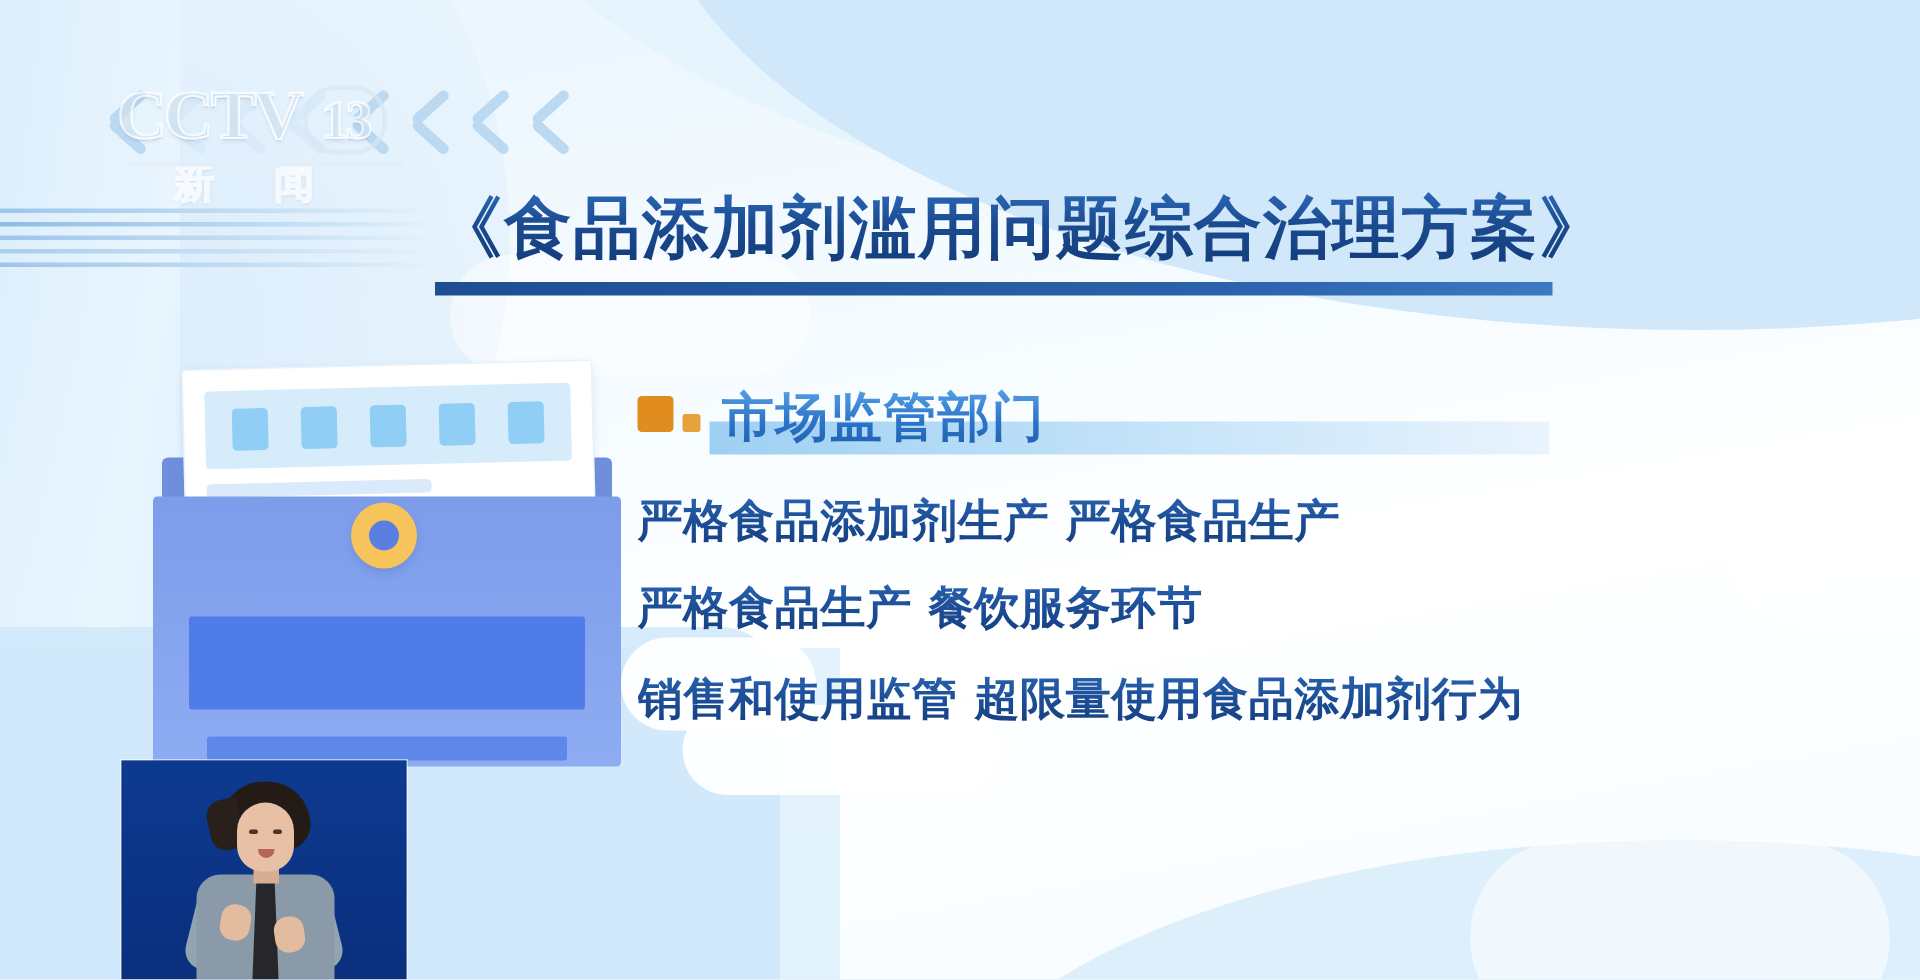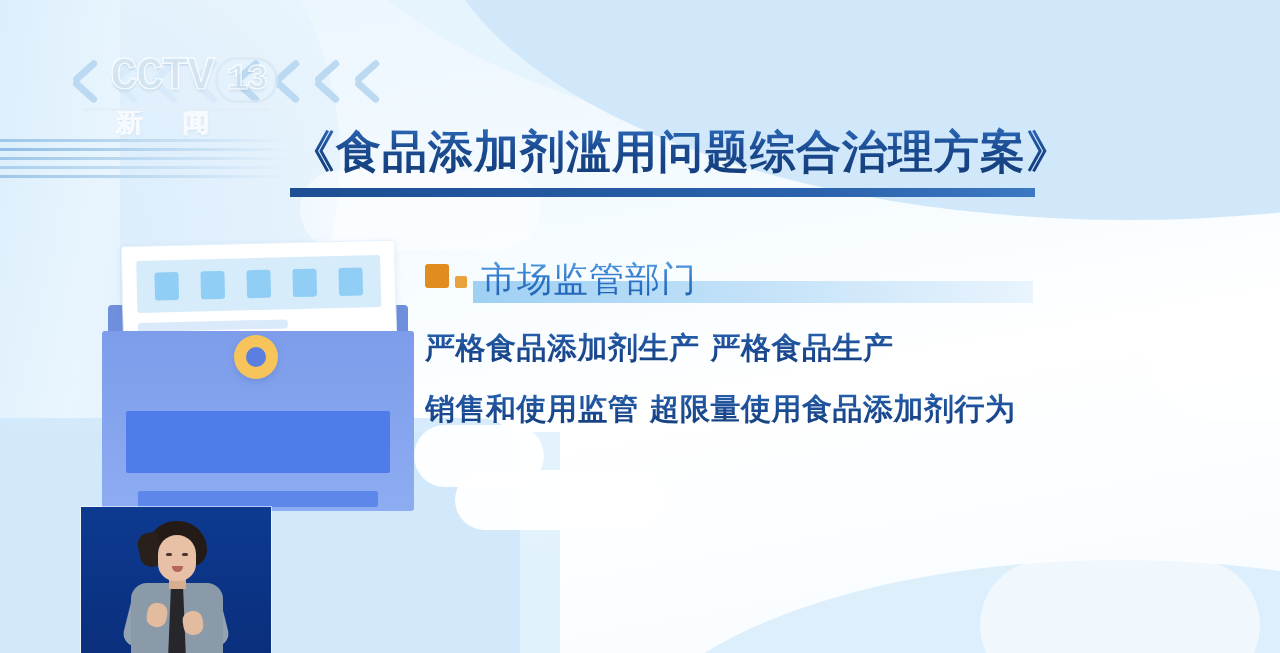--- a/index.html
+++ b/index.html
@@ -86,22 +86,22 @@
   
   .logo{
     position:absolute;left:78px;top:52px;width:200px;height:86px;
     opacity:.72;
   }
   .logo .cctv{
     font-size:46px;font-weight:bold;letter-spacing:-2px;
     color:#cfe0ee;
     -webkit-text-stroke:1.5px #ffffff;
     text-shadow:0 1px 0 #9fbdd6,0 2px 3px rgba(120,150,180,.35);
-    font-family:Liberation Mono, monospace;
-    line-height:50px;white-space:nowrap;text-align:right;
+    font-family:Liberation Serif, serif;
+    line-height:50px;white-space:nowrap;
   }
   .logo .thirteen{
     display:inline-block;margin-left:2px;padding:0 9px;
     border:3px solid #d8e7f3;border-radius:22px;font-size:36px;line-height:40px;
   }
   .logo .xinwen{
     margin-top:1px;margin-left:38px;font-size:27px;font-weight:bold;
     letter-spacing:16px;color:#d2e2ef;
     -webkit-text-stroke:1px #ffffff;
     text-shadow:0 1px 2px rgba(120,150,180,.4);
@@ -173,21 +173,21 @@
   }
 
   
   .content{position:absolute;left:425px;top:255px;width:790px;}
   .head-row{display:flex;align-items:center;height:48px;}
   .bullets{display:flex;align-items:flex-end;gap:6px;margin-right:14px;margin-bottom:6px;}
   .bullets .sq-lg{width:24px;height:24px;background:#e08c1e;border-radius:3px;}
   .bullets .sq-sm{width:12px;height:12px;background:#e8a23b;border-radius:2px;}
   .head-stack{position:relative;flex:1;}
   .section-title{
-    position:relative;z-index:2;font-size:35px;font-weight:normal;letter-spacing:1px;
+    position:relative;z-index:2;font-size:35px;font-weight:bold;letter-spacing:1px;
     background:linear-gradient(180deg,#56a0e4 0%,#2c74c8 55%,#1f5fae 100%);
     -webkit-background-clip:text;background-clip:text;color:transparent;
     font-family:"DejaVu Sans","Liberation Sans",sans-serif;white-space:nowrap;
     line-height:40px;
   }
   .head-underbar{
     position:absolute;left:-8px;top:22px;z-index:1;width:560px;height:22px;
     background:linear-gradient(90deg,#9ed0f3 0%,#bfe0f8 45%,#e9f4fd 100%);
   }
 
@@ -319,20 +319,21 @@
         <div class="head-underbar"></div>
         <div class="section-title">市场监管部门</div>
       </div>
     </div>
 
     <div class="lines">
       <div class="body-item">
         <div class="body-line">严格食品添加剂生产 严格食品生产</div>
       </div>
       <div class="body-item two">
+        <div class="body-line">严格食品生产 餐饮服务环节</div>
       </div>
       <div class="body-item">
         <div class="body-line">销售和使用监管 超限量使用食品添加剂行为</div>
       </div>
     </div>
   </div>
 
   <div class="signer">
     <div class="backdrop"></div>
     <div class="arm l"></div>

